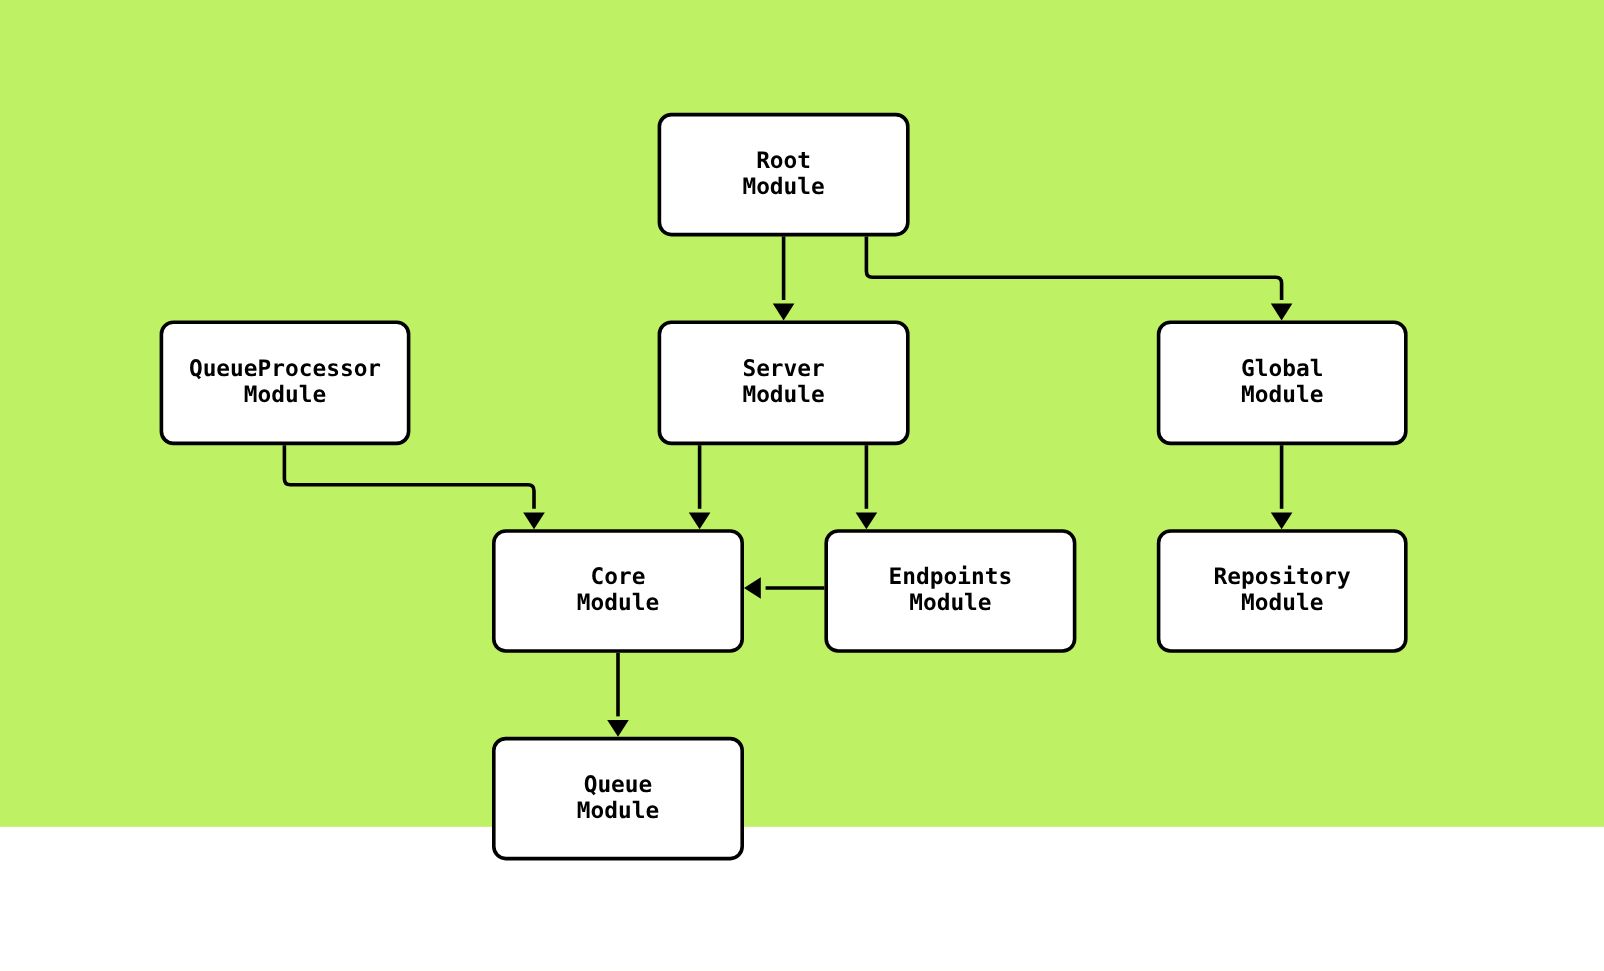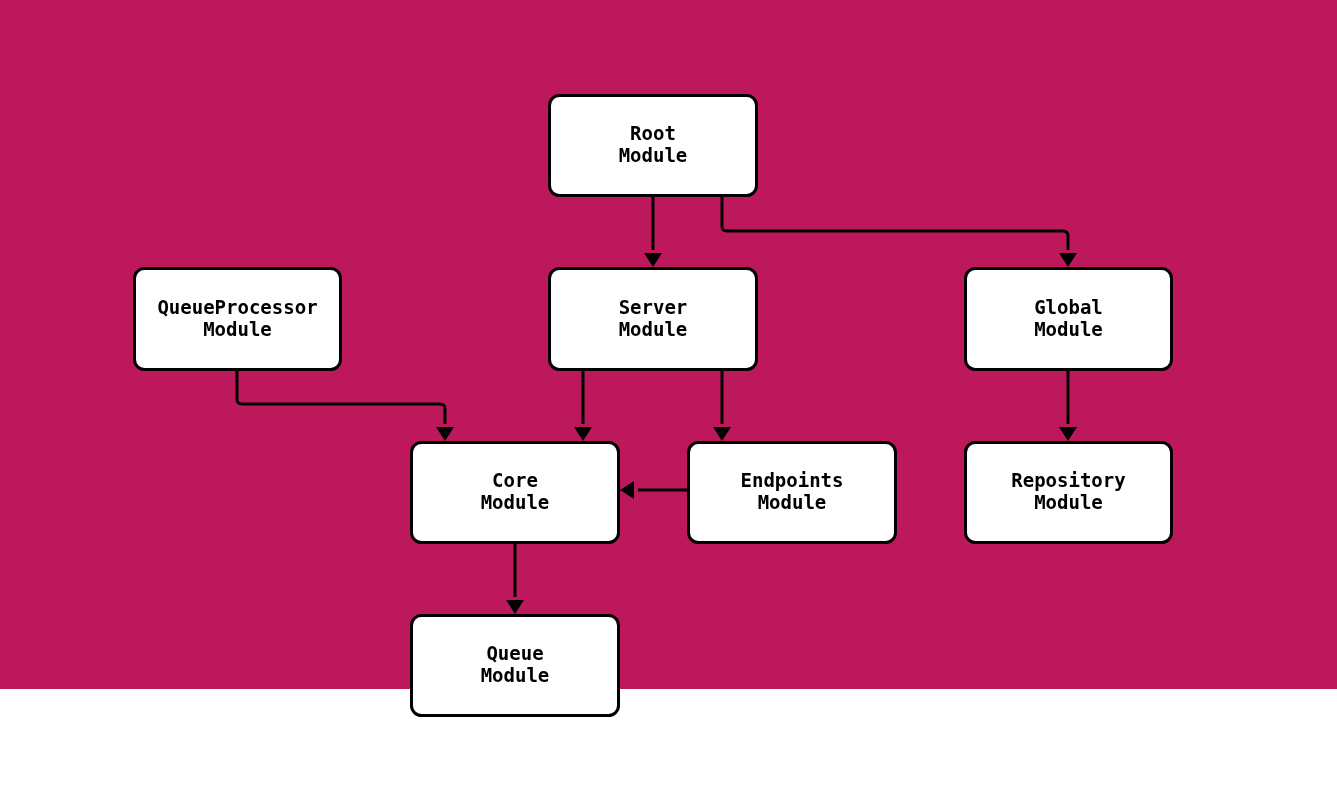--- a/index.html
+++ b/index.html
@@ -11,21 +11,21 @@
   body {
     width: 1337px;
     height: 809px;
     overflow: hidden;
     font-family: "DejaVu Sans Mono", "Liberation Mono", monospace;
   }
   #diagram-canvas {
     position: relative;
     width: 1337px;
     height: 689px;
-    background: #be185d;
+    background: #bef264;
   }
   svg.diagram-svg {
     position: absolute;
     top: 0;
     left: 0;
     width: 1337px;
     height: 809px;
     display: block;
   }
   .node-box {

